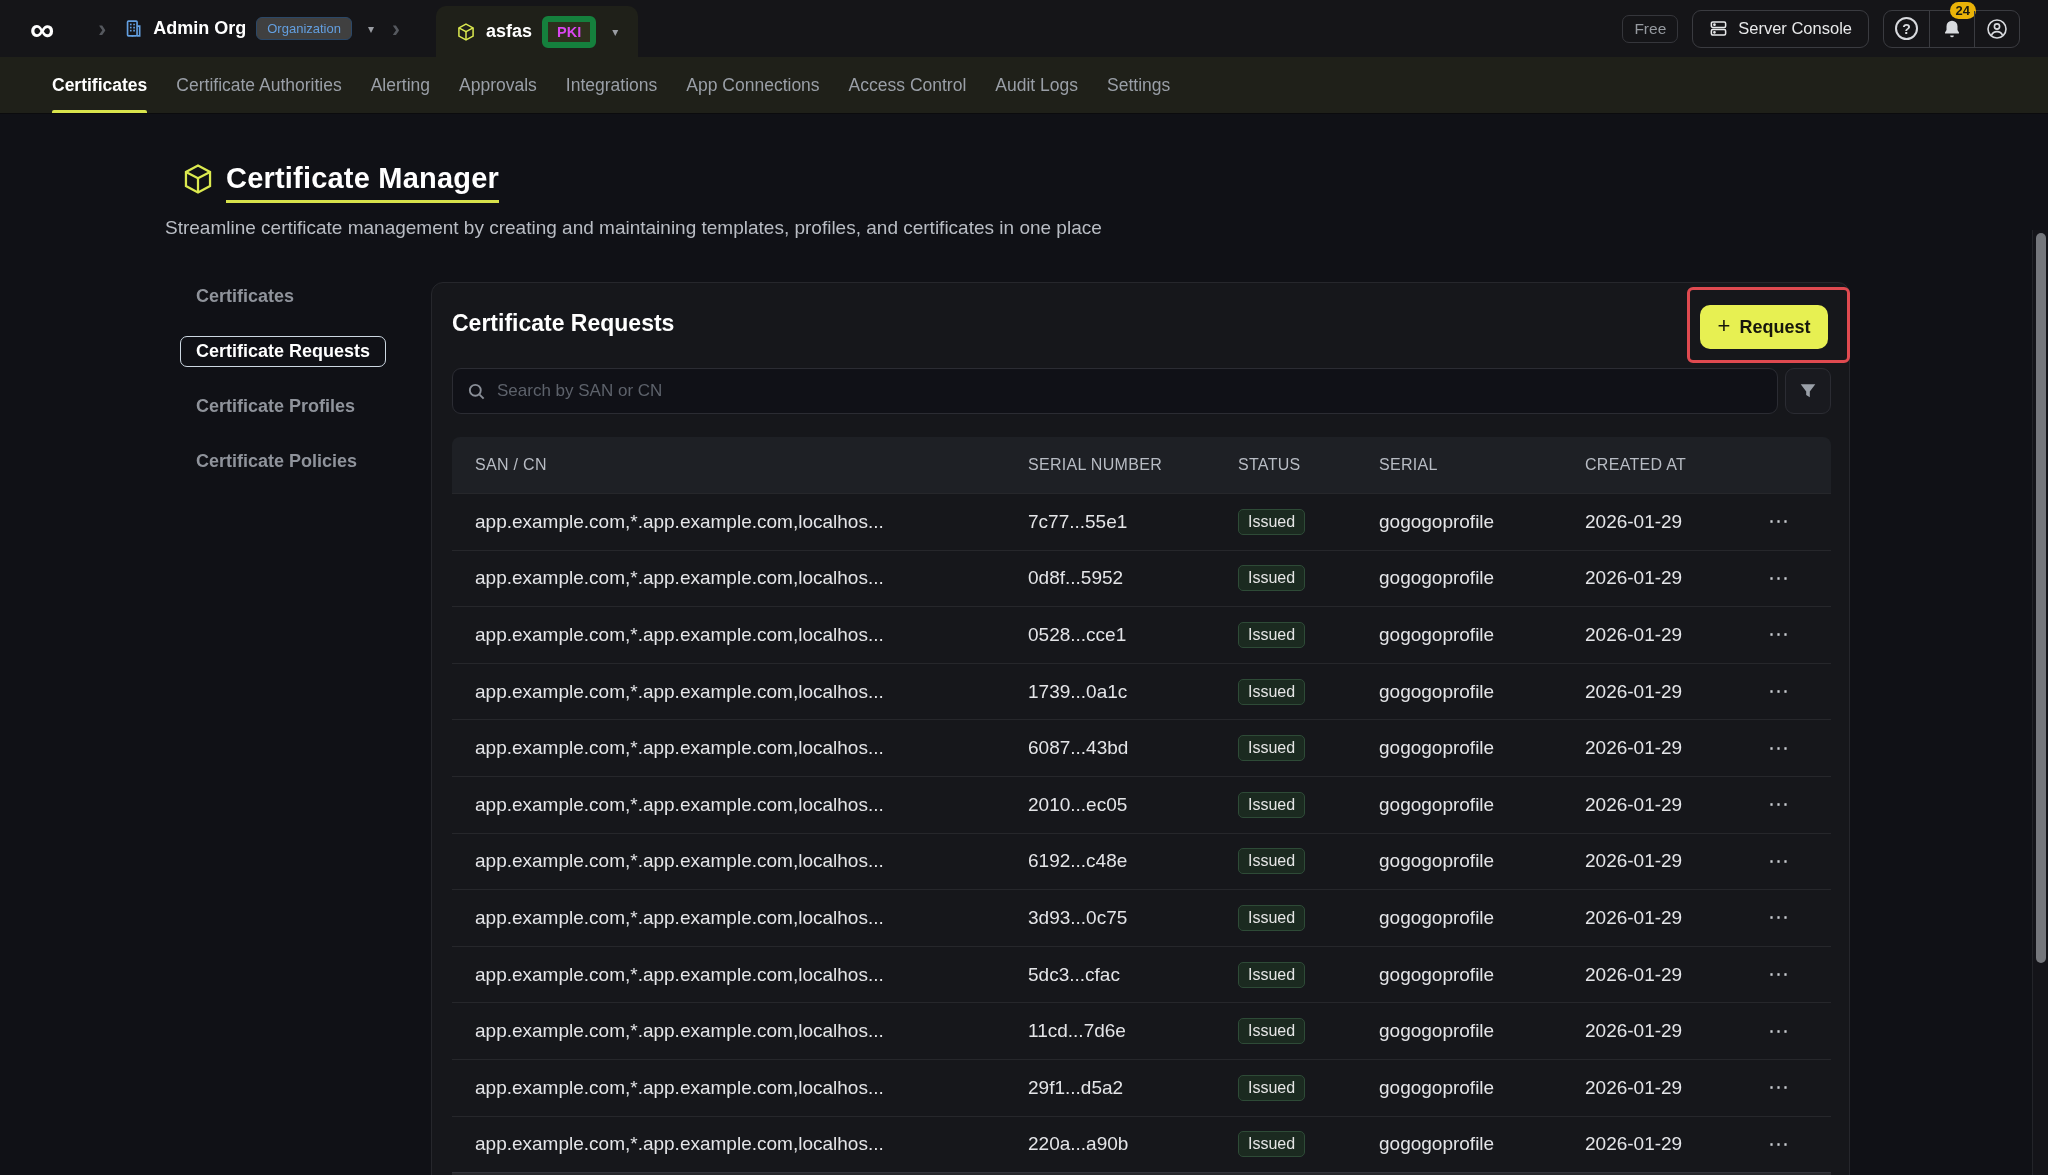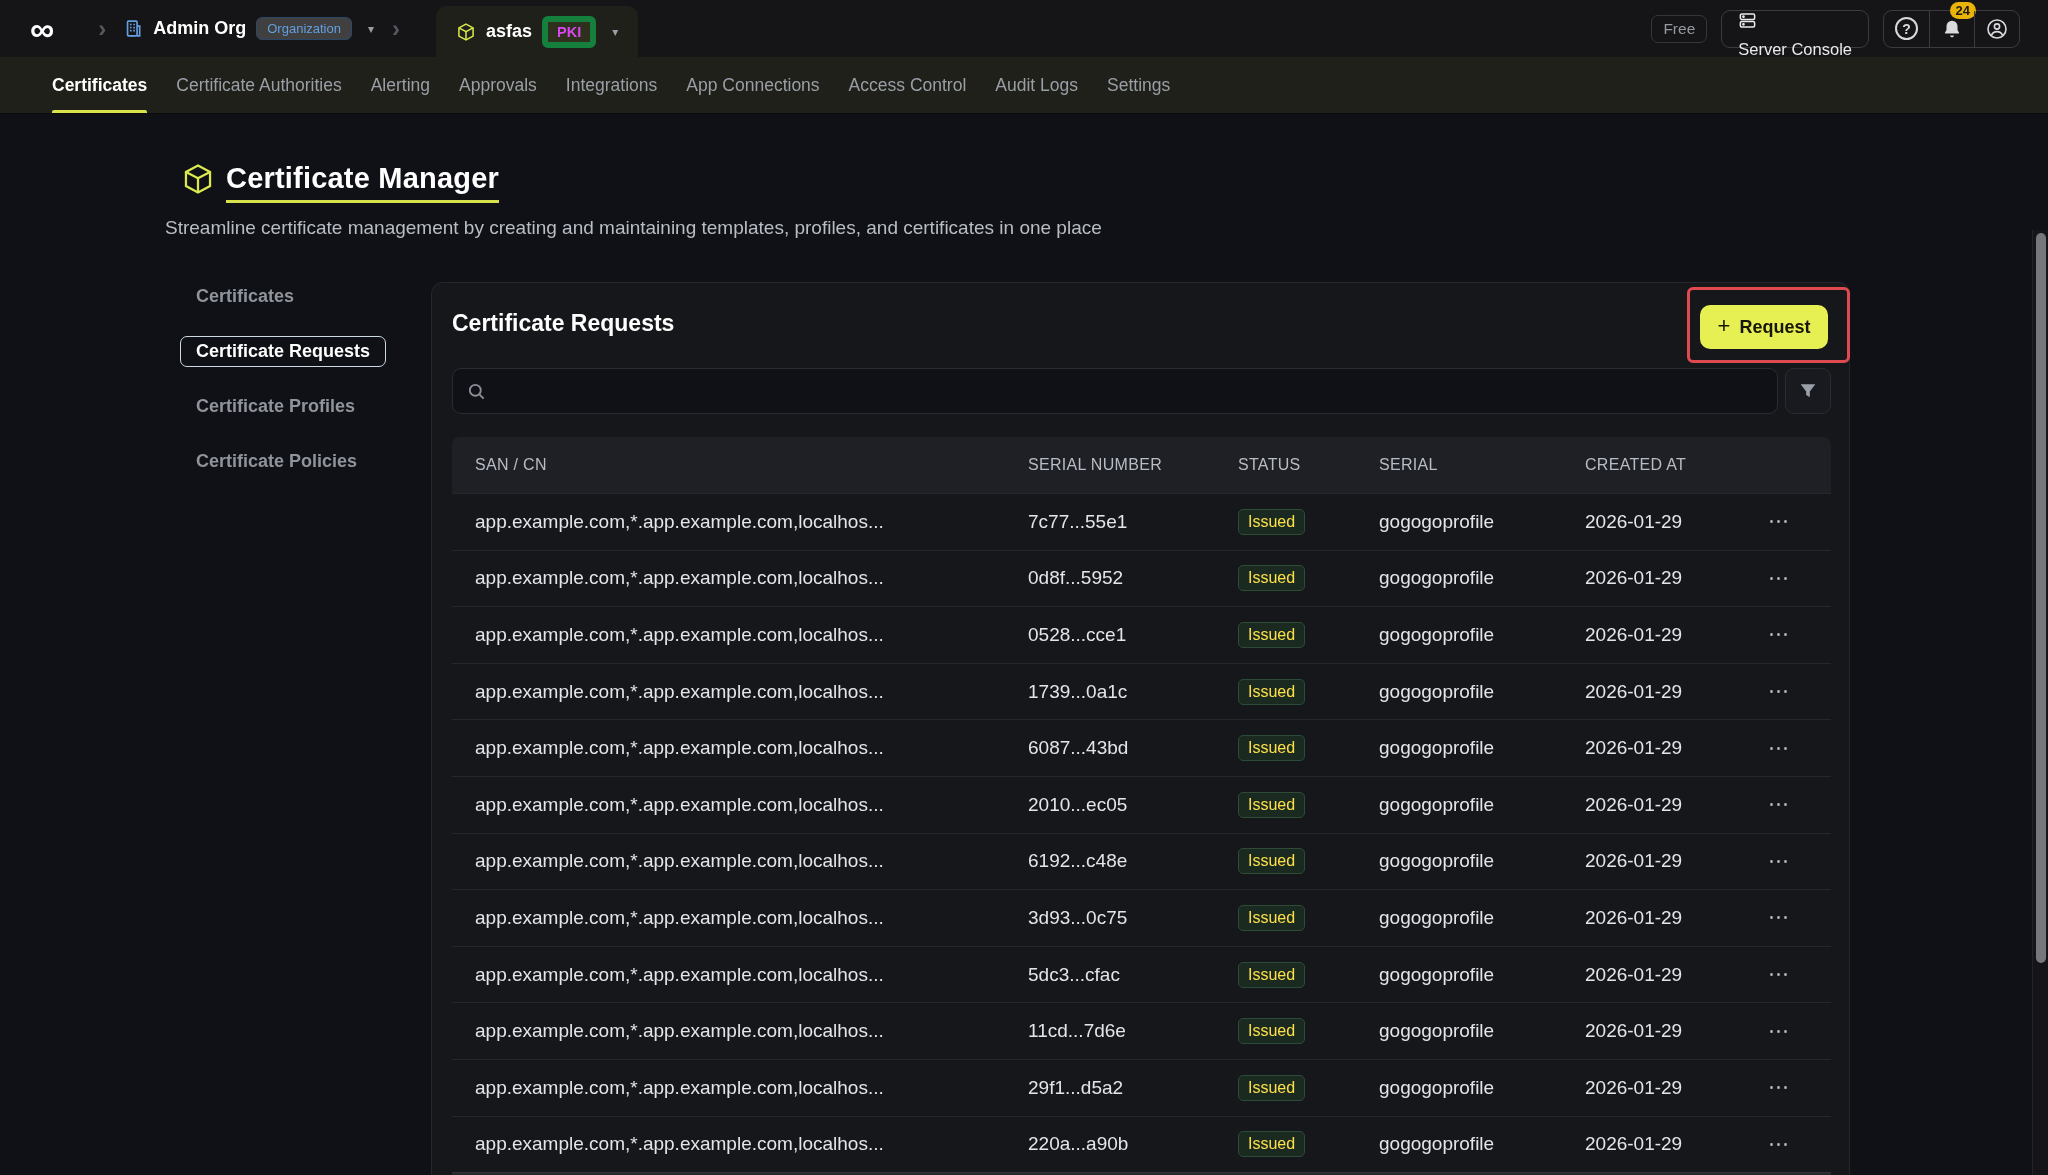--- a/index.html
+++ b/index.html
@@ -41,24 +41,24 @@
   .badge-yellow {
     background:#2e2f1d; border:6px solid #15803d; color:#d946ef;
     font-size:14.5px; padding:2px 9px; border-radius:6px; font-weight:600;
   }
   .topbar-right { margin-left:auto; display:flex; align-items:center; gap:14px; }
   .badge-free {
     border:1px solid #35363b; color:#95999f; border-radius:7px;
     padding:4px 11px; font-size:15.5px;
   }
   .btn-server {
-    display:flex; gap:10px;
+    display:flex; align-items:center; gap:10px;
     border:1px solid #3a3b40; border-radius:9px; background:transparent;
     height:38px; padding:0 16px; color:#e8e9ea; font-size:16.5px;
-    font-family:inherit; cursor:pointer;flex-direction:column;
+    font-family:inherit; cursor:pointer;
   }
   .icon-group {
     display:flex; align-items:stretch; height:38px;
     border:1px solid #3a3b40; border-radius:9px; overflow:visible;
   }
   .icon-cell {
     width:45px; display:flex; align-items:center; justify-content:center;
     position:relative; cursor:pointer;
   }
   .icon-cell + .icon-cell { border-left:1px solid #3a3b40; }
@@ -171,21 +171,21 @@
     background:#1e2025; height:56px;
   }
   .thead .th {
     font-size:16px; color:#b8bcc4; font-weight:500; letter-spacing:0.3px;
   }
   .th:first-child, .td:first-child { padding-left:23px; }
   .trow { height:56.6px; border-top:1px solid #26272b; cursor:default; }
   .td { font-size:19px; color:#e4e5e8; white-space:nowrap; overflow:hidden; }
   .badge-status {
     display:inline-block;
-    background:#1b2a20; border:1px solid #2e4b37; color:#fde047;
+    background:#1b2a20; border:1px solid #2e4b37; color:#e5e5e5;
     font-size:16px; padding:3px 9px; border-radius:5px; font-weight:500;
   }
   .td-menu { text-align:right; padding-right:40px; }
   .dots {
     color:#c9ccd1; font-size:21px; letter-spacing:2px; cursor:pointer;
     background:none; border:none; font-family:inherit; line-height:1;
   }
   .tfoot-sliver { height:40px; background:#27282c; border-top:1px solid #32333a; }
 
   
@@ -343,20 +343,21 @@
       <span>Request</span>
     </button>
 
     <div class="search-wrap">
       <span>
         <svg width="19" height="19" viewBox="0 0 16 16" fill="none" stroke="#8a8f98" stroke-width="1.6">
           <circle cx="7" cy="7" r="4.6"></circle>
           <line x1="10.6" y1="10.6" x2="14" y2="14"></line>
         </svg>
       </span>
+      <input type="text" placeholder="Search by SAN or CN" style="">
     </div>
     <button class="btn-filter">
       <span>
         <svg width="18" height="18" viewBox="0 0 16 16" fill="#9aa0a8">
           <path d="M1.5 2h13L9.6 8.4v5.1L6.4 11.6V8.4Z"></path>
         </svg>
       </span>
     </button>
 
     <div class="table">

